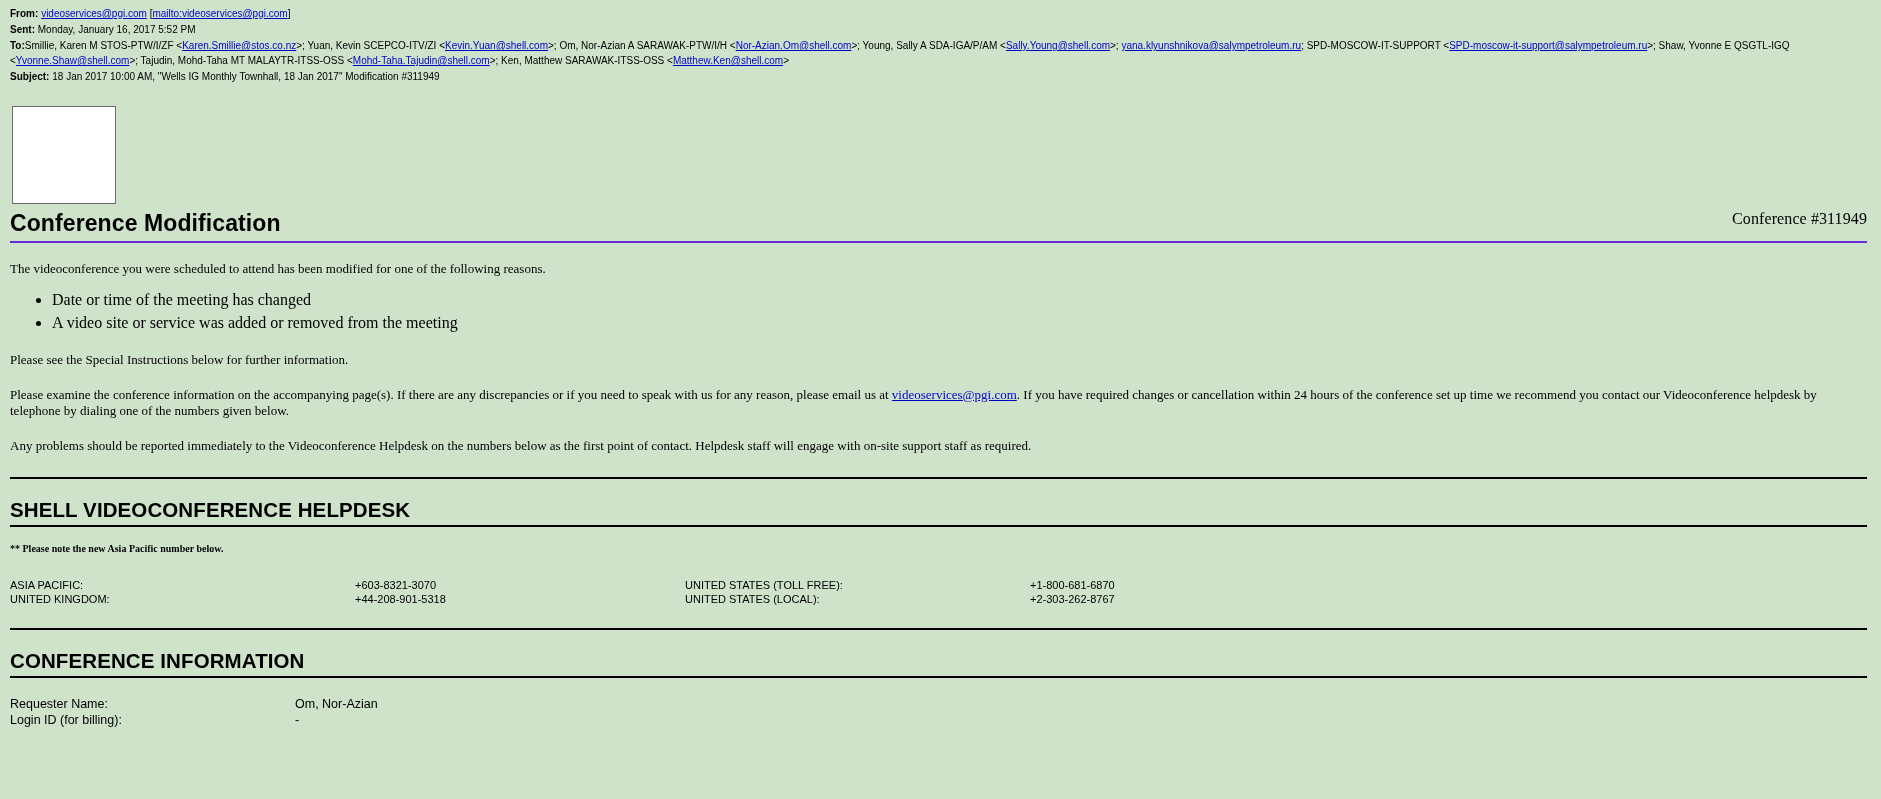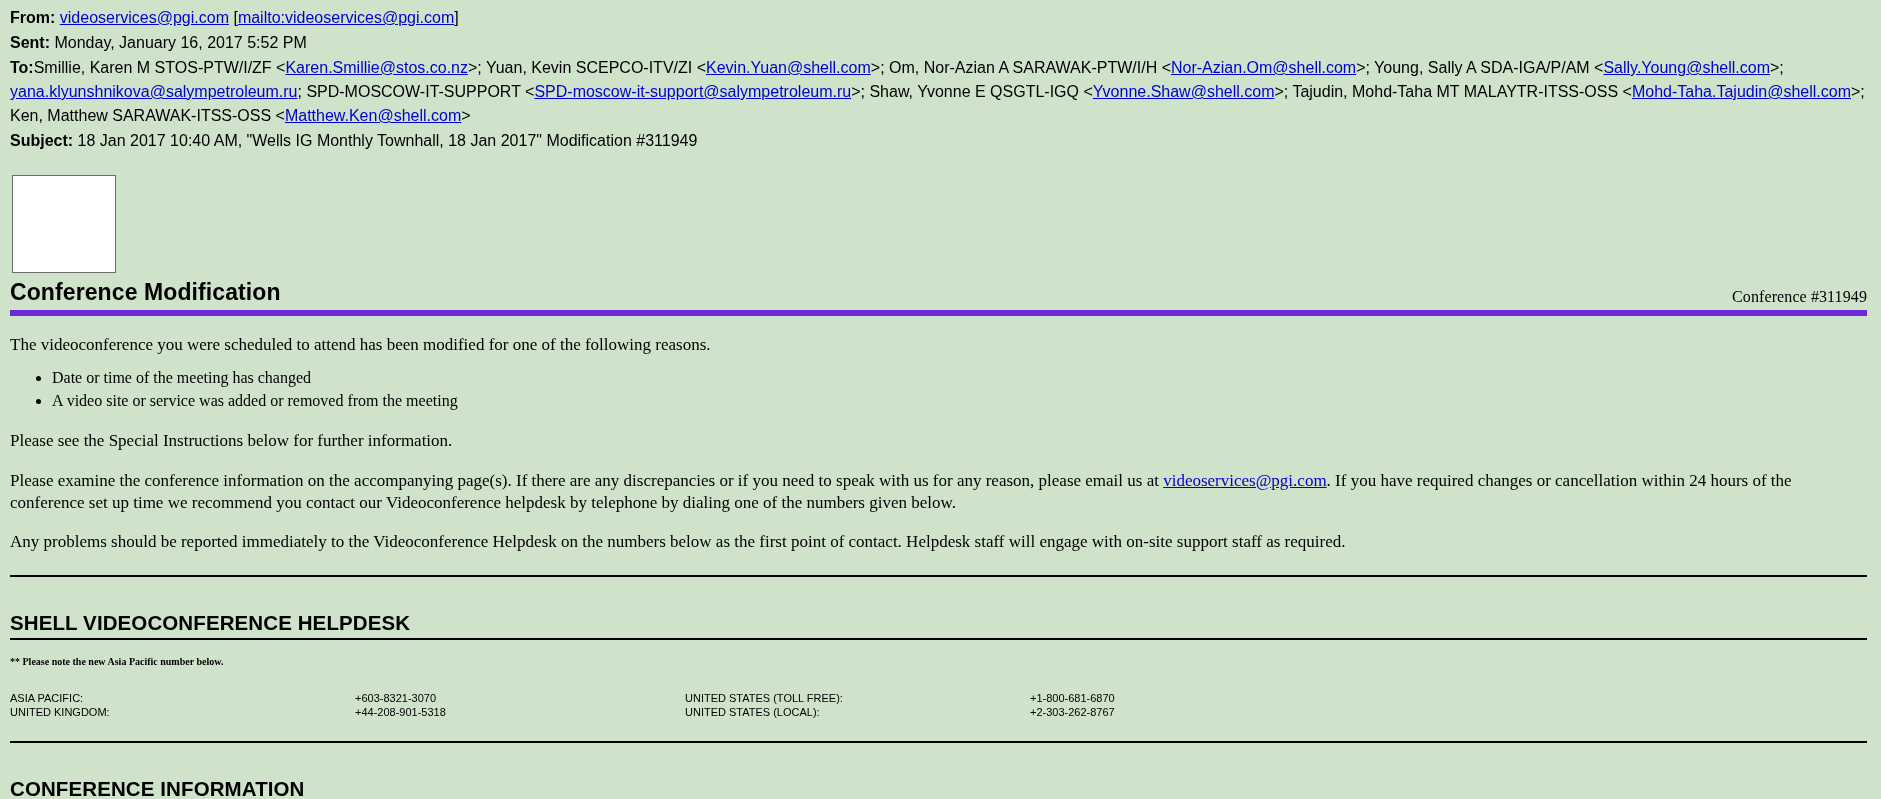--- a/index.html
+++ b/index.html
@@ -17,21 +17,21 @@
   .page {
     width: 1881px;
     position: relative;
     padding: 0;
     box-sizing: border-box;
   }
 
   
   .mail-header {
     padding: 6px 14px 0 10px;
-    font-size: 16px;
+    font-size: 10px;
     line-height: 1.5;
   }
   .mail-header .row {
     margin: 0 0 1px 0;
     word-wrap: break-word;
   }
   .mail-header .lbl {
     font-weight: bold;
   }
   a.mlink {
@@ -48,61 +48,61 @@
   .logo-box {
     width: 102px;
     height: 96px;
     background: #ffffff;
     border: 1px solid #6b6b6b;
     margin: 22px 0 6px 2px;
   }
 
   .title-row {
     display: flex;
-    align-items: flex-end;
+    align-items: flex-start;
     justify-content: space-between;
-    border-bottom: 6px solid #6d28d9;
+    border-bottom: 2px solid #6d28d9;
     padding-bottom: 4px;
     margin-bottom: 0;
   }
   .title-left {
     font-family: "Liberation Sans", sans-serif;
     font-size: 23px;
     font-weight: bold;
     letter-spacing: 0.1px;
   }
   .title-right {
     font-family: "Liberation Serif", serif;
     font-size: 16px;
     letter-spacing: 0.1px;
   }
 
   .para {
     font-family: "Liberation Serif", serif;
-    font-size: 17px;
+    font-size: 13px;
     line-height: 1.28;
     margin: 18px 0 0 0;
   }
 
   ul.reasons {
     margin: 10px 0 0 0;
     padding-left: 42px;
     font-family: "Liberation Serif", serif;
     font-size: 16px;
     line-height: 1.45;
   }
   ul.reasons li { margin: 0; }
 
   .section-head {
     font-family: "Liberation Sans", sans-serif;
     font-size: 20.5px;
     font-weight: bold;
     letter-spacing: 0.1px;
     padding-bottom: 3px;
-    margin-top: 22px;
+    margin-top: 7px;
   }
   .rule-top {
     border-top: 2px solid #000;
     margin-top: 22px;
     padding-top: 12px;
   }
   .rule-under {
     border-bottom: 2px solid #000;
   }
 
@@ -159,21 +159,21 @@
       <span class="lbl">Sent:</span>
       <span>Monday, January 16, 2017 5:52 PM</span>
     </div>
 
     <div class="row">
       <span class="lbl">To:</span><span id="to-recipients"><span>Smillie, Karen M STOS-PTW/I/ZF &lt;</span><a class="mlink" href="#">Karen.Smillie@stos.co.nz</a><span>&gt;; Yuan, Kevin SCEPCO-ITV/ZI &lt;</span><a class="mlink" href="#">Kevin.Yuan@shell.com</a><span>&gt;; Om, Nor-Azian A SARAWAK-PTW/I/H &lt;</span><a class="mlink" href="#">Nor-Azian.Om@shell.com</a><span>&gt;; Young, Sally A SDA-IGA/P/AM &lt;</span><a class="mlink" href="#">Sally.Young@shell.com</a><span>&gt;; </span><a class="mlink" href="#">yana.klyunshnikova@salympetroleum.ru</a><span>; SPD-MOSCOW-IT-SUPPORT &lt;</span><a class="mlink" href="#">SPD-moscow-it-support@salympetroleum.ru</a><span>&gt;; Shaw, Yvonne E QSGTL-IGQ &lt;</span><a class="mlink" href="#">Yvonne.Shaw@shell.com</a><span>&gt;; Tajudin, Mohd-Taha MT MALAYTR-ITSS-OSS &lt;</span><a class="mlink" href="#">Mohd-Taha.Tajudin@shell.com</a><span>&gt;; Ken, Matthew SARAWAK-ITSS-OSS &lt;</span><a class="mlink" href="#">Matthew.Ken@shell.com</a><span>&gt;</span></span>
     </div>
 
     <div class="row">
       <span class="lbl">Subject:</span>
-      <span>18 Jan 2017 10:40 AM, "Wells IG Monthly Townhall, 18 Jan 2017" Modification #311949</span>
+      <span>18 Jan 2017 10:00 AM, "Wells IG Monthly Townhall, 18 Jan 2017" Modification #311949</span>
     </div>
   </div>
 
   <div class="content">
 
     <div class="logo-box"></div>
 
     <div class="title-row">
       <div class="title-left">Conference Modification</div>
       <div class="title-right">Conference #311949</div>

